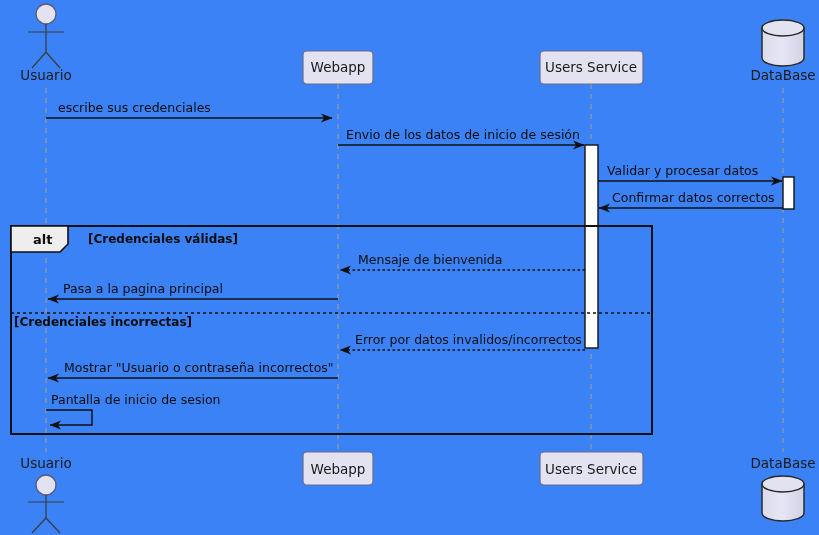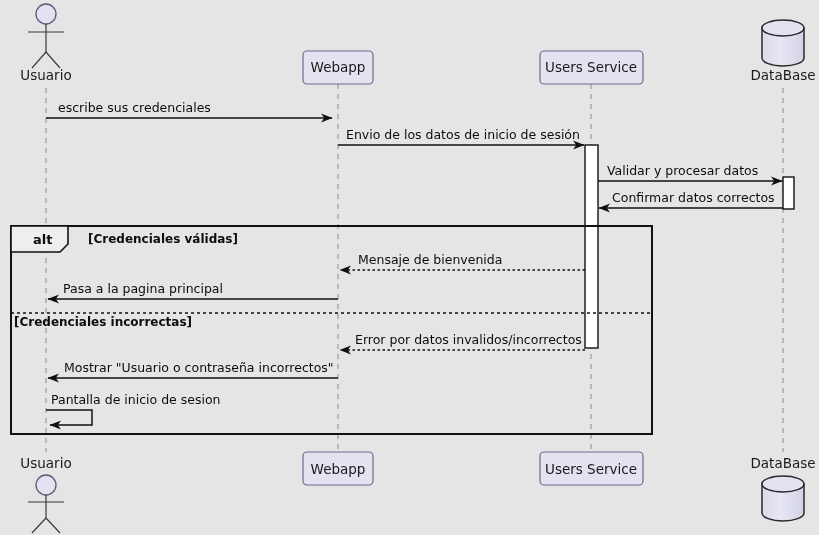--- a/index.html
+++ b/index.html
@@ -7,21 +7,21 @@
     padding: 0;
     background: #ffffff;
   }
   body {
     font-family: "DejaVu Sans", "Liberation Sans", sans-serif;
   }
   #diagram-root {
     position: relative;
     width: 819px;
     height: 535px;
-    background: #e5e5e5;
+    background: #3b82f6;
     overflow: hidden;
   }
   #diagram-svg {
     position: absolute;
     left: 0;
     top: 0;
     width: 819px;
     height: 535px;
   }
   .participant-label {

